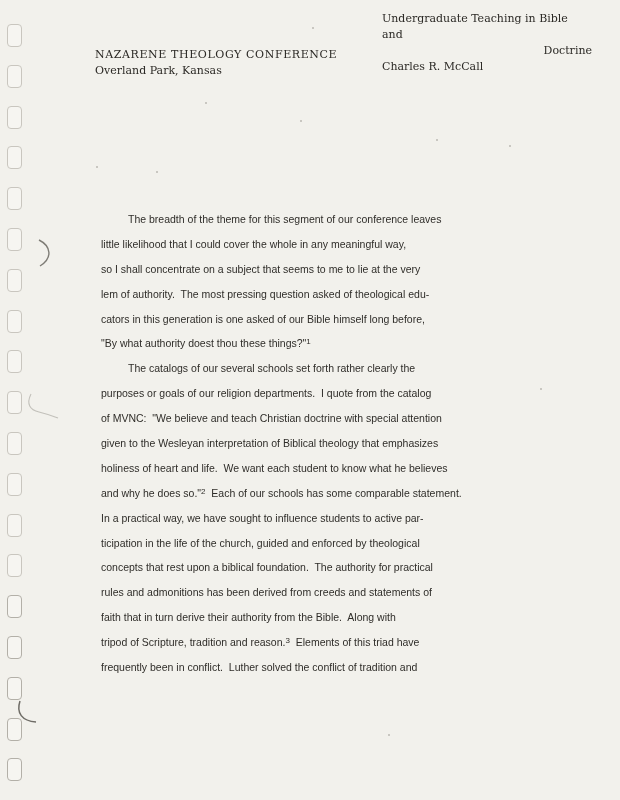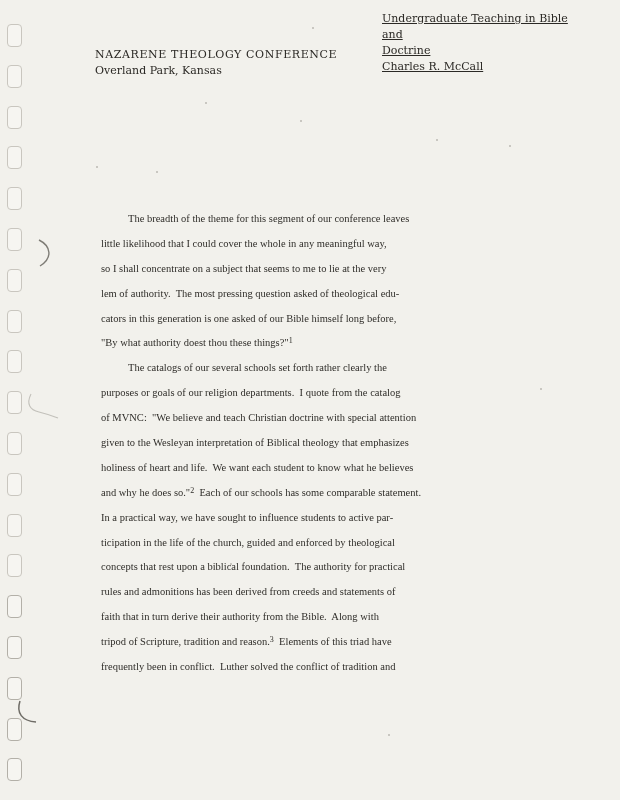--- a/index.html
+++ b/index.html
@@ -21,27 +21,26 @@
     position:absolute; left:95px; top:11px;
     font-family:"DejaVu Serif", serif; font-size:11px; line-height:16px;
     color:#2b2925;
     margin-top:36px;
   }
   .header-left div:first-child { letter-spacing:0.6px; }
   .header-right {
     position:absolute; left:382px; top:11px; width:210px;
     font-family:"DejaVu Serif", serif; font-size:11px; line-height:16px;
     color:#2b2925;
-    text-decoration:underline;
   }
-  .header-right .centered { text-align:left; }
+  .header-right .centered { text-align:right; }
   
   .body-text {
     position:absolute; left:101px; top:207px;
-    font-family:Liberation Serif, serif; font-size:10.5px;
+    font-family:Liberation Sans, sans-serif; font-size:10.5px;
     color:#2f2d29;
   }
   .line { line-height:24.9px; height:24.9px; white-space:pre; }
   .line.indent { text-indent:27px; }
   .line sup {
     font-size:8px; line-height:0; position:relative; top:-3px; vertical-align:baseline;
   }
   .speck {
     position:absolute; width:2px; height:2px; border-radius:50%;
     background:#8f8b83; opacity:0.55;

